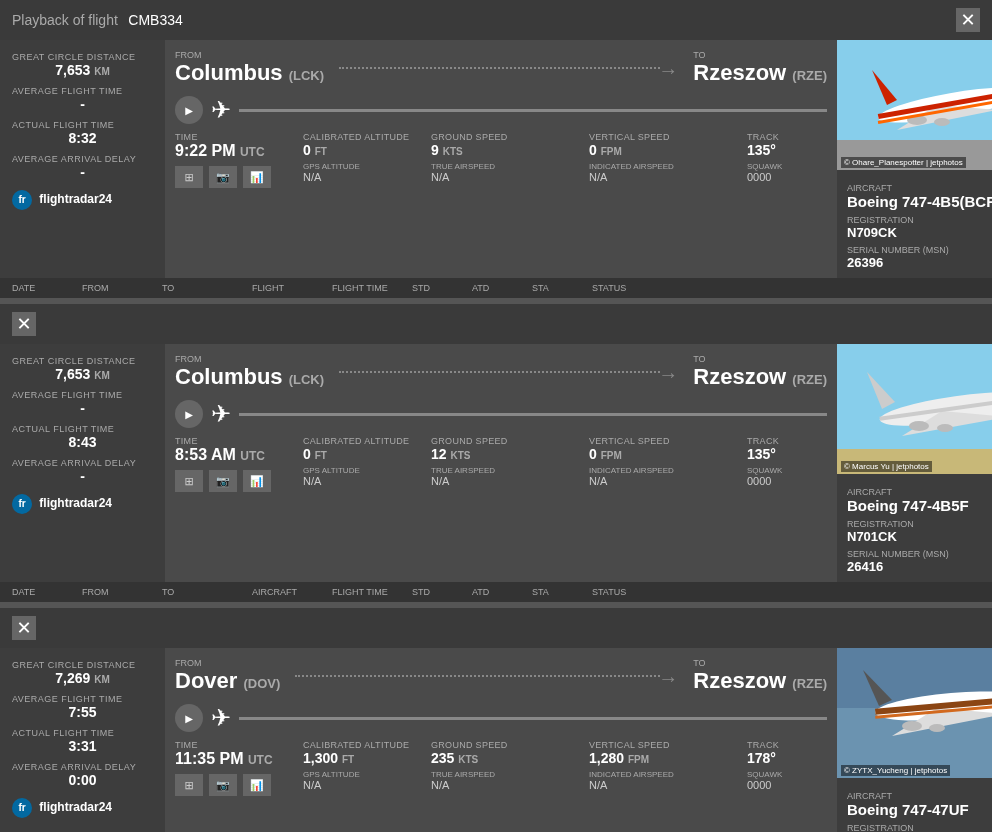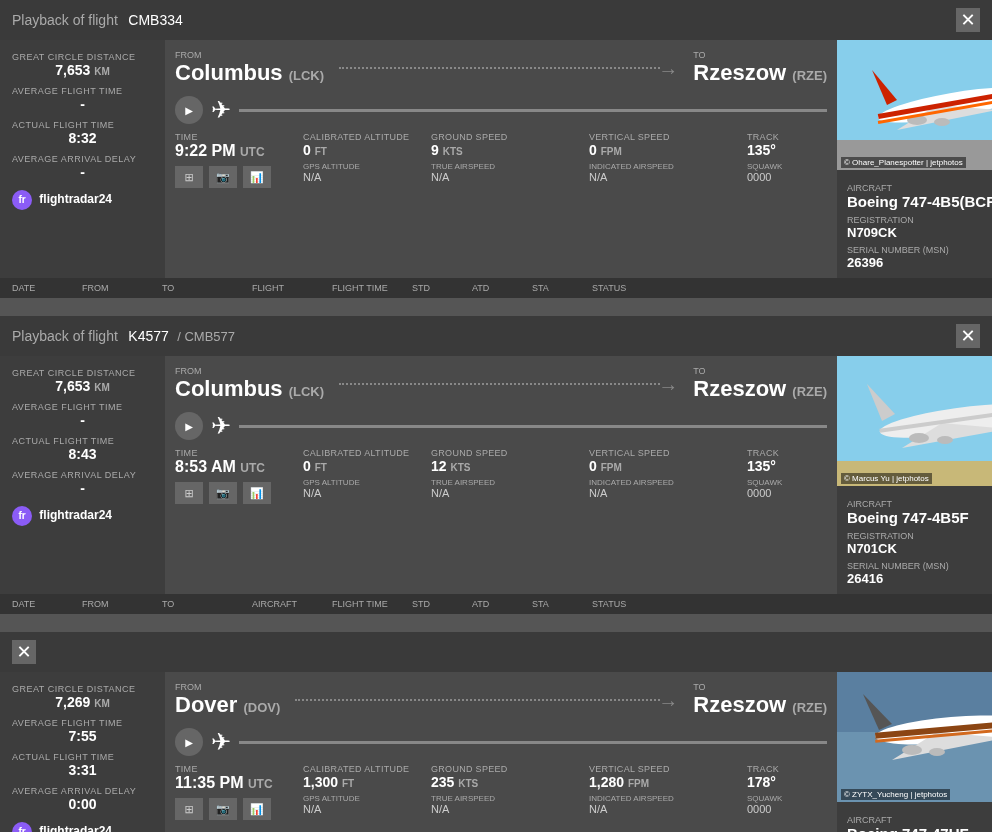--- a/index.html
+++ b/index.html
@@ -1,20 +1,20 @@
 <!DOCTYPE html>
 <html><head>
   <meta charset="utf-8">
   <style>
     * { box-sizing: border-box; margin: 0; padding: 0; }
     body { background: #555; font-family: Arial, sans-serif; width: 992px; }
 
     .flight-panel {
       background: #4a4a4a;
-      margin-bottom: 18px;
+      margin-bottom: 6px;
       position: relative;
       overflow: hidden;
     }
 
     .panel-header {
       background: #3a3a3a;
       padding: 8px 12px;
       display: flex;
       align-items: center;
       justify-content: space-between;
@@ -79,21 +79,21 @@
     }
 
     .fr24-logo span {
       color: #fff;
     }
 
     .fr24-circle {
       display: inline-block;
       width: 20px;
       height: 20px;
-      background: #8b5cf6;
+      background: #0369a1;
       border-radius: 50%;
       color: #fff;
       font-size: 10px;
       text-align: center;
       line-height: 20px;
       margin-right: 4px;
     }
 
     .main-content {
       flex: 1;
@@ -453,25 +453,20 @@
     <span style="color:#aaa;font-size:9px;text-transform:uppercase;width:80px;">FLIGHT TIME</span>
     <span style="color:#aaa;font-size:9px;text-transform:uppercase;width:60px;">STD</span>
     <span style="color:#aaa;font-size:9px;text-transform:uppercase;width:60px;">ATD</span>
     <span style="color:#aaa;font-size:9px;text-transform:uppercase;width:60px;">STA</span>
     <span style="color:#aaa;font-size:9px;text-transform:uppercase;">STATUS</span>
   </div>
 </div>
 
 <div class="flight-panel">
   <div class="panel-header">
-    <div class="panel-title">
-      <span>Playback of flight</span>
-      <span style="color:#fff;margin-left:6px;">K4577</span>
-      <span style="color:#aaa;font-size:13px;margin-left:4px;">/ CMB577</span>
-    </div>
     <button class="close-btn">✕</button>
   </div>
   <div class="panel-body">
     <div class="left-sidebar">
       <div class="stat-label">GREAT CIRCLE DISTANCE</div>
       <div class="stat-value">
         <span>7,653</span>
         <span style="font-size:10px;color:#aaa;">KM</span>
       </div>
       <div class="stat-label">AVERAGE FLIGHT TIME</div>

